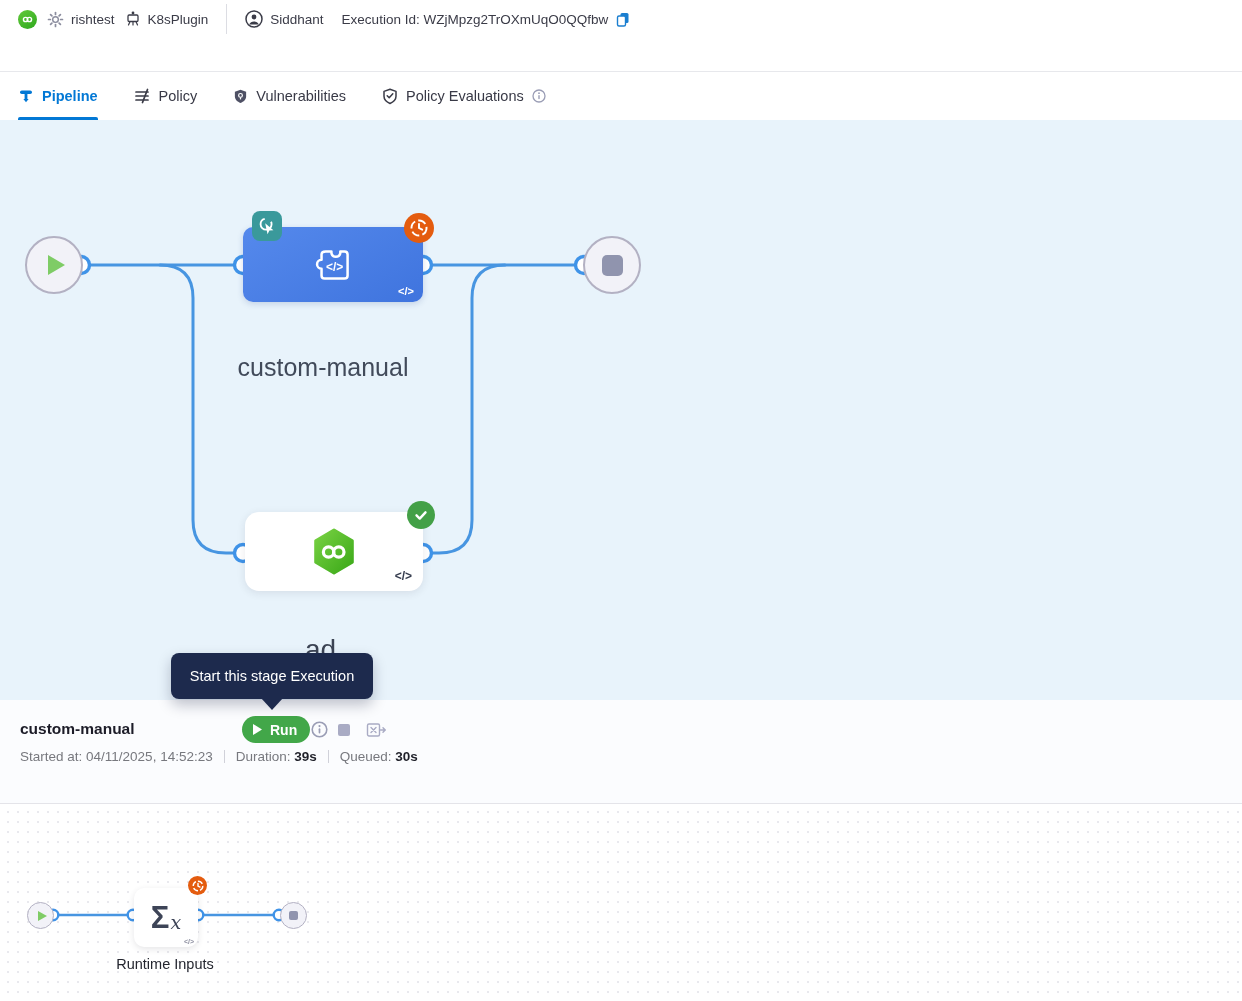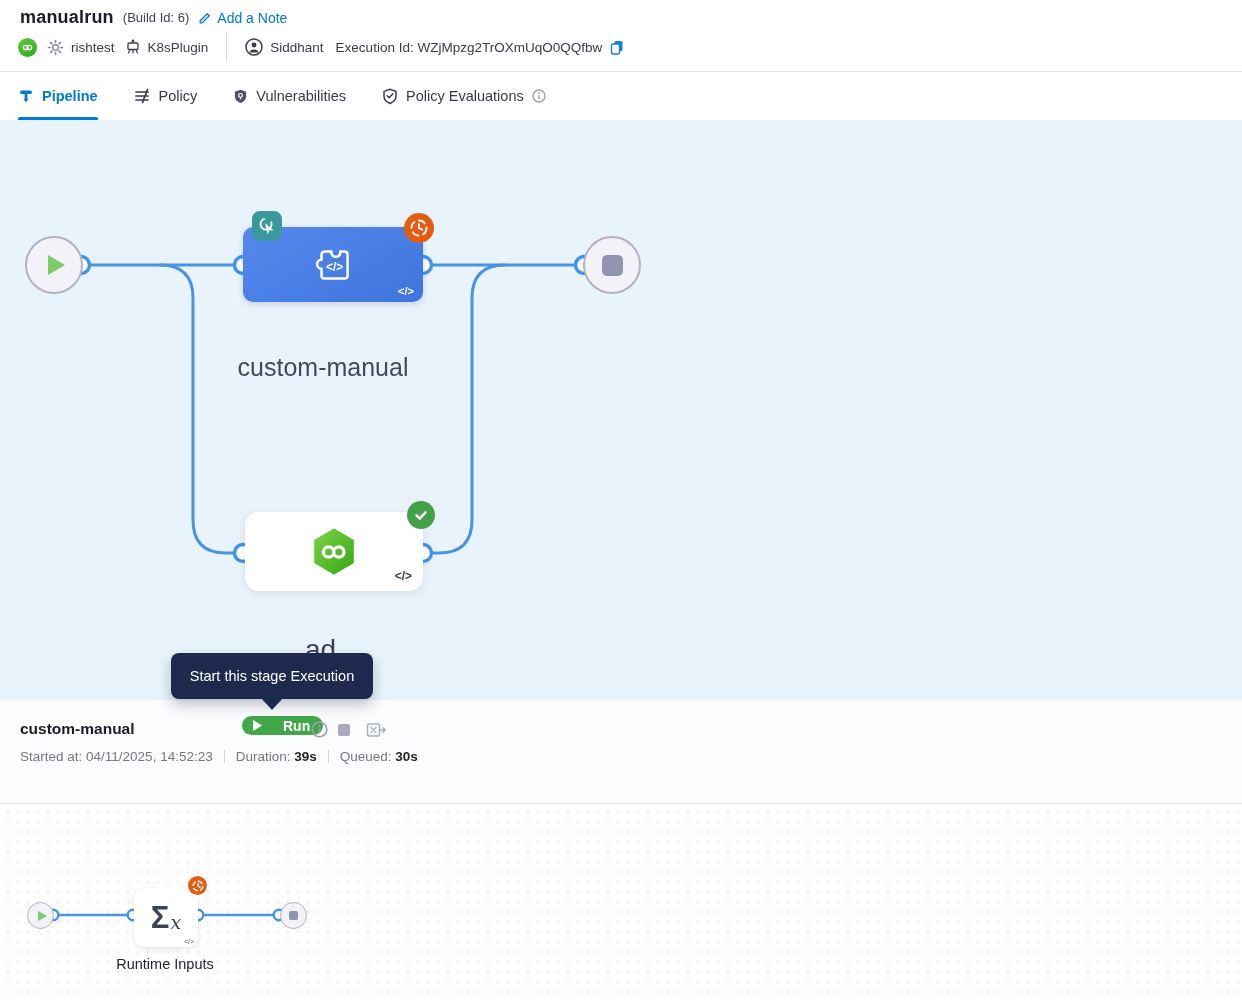--- a/index.html
+++ b/index.html
@@ -51,23 +51,23 @@
 
   .tooltip { position:absolute; left:171px; top:533px; width:202px; height:46px; border-radius:8px;
      background:#1d2a4d; color:#fff; font-size:14.5px; display:flex; align-items:center; justify-content:center;
      z-index:10; box-shadow:0 6px 14px rgba(10,20,50,.25); }
   .tooltip .arrow { position:absolute; left:90px; bottom:-11px; width:0; height:0;
      border-left:11px solid transparent; border-right:11px solid transparent; border-top:12px solid #1d2a4d; }
 
   
   .footer { position:relative; height:104px; background:#fbfcfe; border-bottom:1px solid #e4e4e9; }
   .fstage { position:absolute; left:20px; top:20px; font-size:15.5px; font-weight:800; color:#1c1c28; }
-  .run-btn { position:absolute; left:242px; top:16px; height:19px; padding:0 13px 0 11px; border:none;
+  .run-btn { position:absolute; left:242px; top:16px; height:27px; padding:0 13px 0 11px; border:none;
      border-radius:14px; background:#42a749; color:#fff; font-size:14px; font-weight:600;
-     font-family:"Liberation Sans", sans-serif; display:flex; align-items:center; gap:21px; cursor:pointer; }
+     font-family:"Liberation Sans", sans-serif; display:flex; align-items:center; gap:8px; cursor:pointer; }
   .f-icons { position:absolute; left:311px; top:21px; display:flex; align-items:center; gap:10px; }
   .mini-sq { width:12px; height:12px; border-radius:2px; background:#a9abc4; }
   .statusline { position:absolute; left:20px; top:49px; display:flex; align-items:center; gap:11px;
      font-size:13.5px; color:#77787e; }
   .statusline b { color:#1f2029; font-weight:600; }
   .vsep { width:1px; height:13px; background:#d0d1d9; }
 
   
   .dotted { position:relative; height:197px; background:#fff;
      background-image:radial-gradient(circle, #e9e9ee 1.4px, transparent 1.5px);
@@ -85,30 +85,20 @@
   .sigma-node .sigx { font-size:19px; color:#3d4457; font-style:italic; font-family:"DejaVu Serif", serif; margin:8px 0 0 1px; }
   .sigma-node .corner-code { position:absolute; right:4px; bottom:2px; color:#8d8fa0; font-size:7px; font-weight:700; }
   .badge.orange-mini { left:188px; top:72px; width:19px; height:19px; border-radius:50%; background:#e45c0f; z-index:3; }
   .mini-label { position:absolute; left:65px; top:152px; width:200px; text-align:center;
      font-size:14.5px; color:#24262f; z-index:2; }
 </style>
 </head>
 <body>
 
 <div class="header">
-  <div class="hrow1">
-    <span class="title">manualrun</span>
-    <span class="buildid">(Build Id: 6)</span>
-    <span class="addnote">
-      <svg width="14" height="14" viewBox="0 0 16 16">
-          <path d="M2.5 11.2 10.6 3.1l2.3 2.3-8.1 8.1H2.5v-2.3z" fill="none" stroke="#0278d5" stroke-width="1.5" stroke-linejoin="round"></path>
-        </svg>
-      <span>Add a Note</span>
-    </span>
-  </div>
   <div class="hrow2">
     <span class="harness-dot">
       <svg width="13" height="13" viewBox="0 0 24 24">
           <circle cx="8.5" cy="12" r="4" fill="none" stroke="#fff" stroke-width="2.6"></circle>
           <circle cx="15.5" cy="12" r="4" fill="none" stroke="#fff" stroke-width="2.6"></circle>
         </svg>
     </span>
     <span class="meta-item">
       <svg width="17" height="17" viewBox="0 0 18 18">
           <circle cx="9" cy="9" r="3" fill="none" stroke="#8b8d9e" stroke-width="1.5"></circle>
@@ -139,21 +129,21 @@
     </span>
     <span class="hdivider"></span>
     <span class="meta-item">
       <svg width="18" height="18" viewBox="0 0 18 18">
           <circle cx="9" cy="9" r="8" fill="none" stroke="#3a3b47" stroke-width="1.5"></circle>
           <circle cx="9" cy="7" r="2.4" fill="#3a3b47"></circle>
           <path d="M4.2 14.6c.8-2.2 2.6-3.2 4.8-3.2s4 1 4.8 3.2" fill="#3a3b47"></path>
         </svg>
       <span>Siddhant</span>
     </span>
-    <span class="meta-item" style="margin-left:2px;">
+    <span class="meta-item" style="margin-left:8px;">
       <span>Execution Id: WZjMpzg2TrOXmUqO0QQfbw</span>
       <svg width="16" height="17" viewBox="0 0 16 17">
           <rect x="5.5" y="2" width="8" height="10" rx="1.5" fill="#1b7fd0"></rect>
           <rect x="2.5" y="5" width="8" height="10" rx="1.5" fill="#fff" stroke="#1b7fd0" stroke-width="1.4"></rect>
         </svg>
     </span>
   </div>
 </div>
 
 <div class="tabbar">

